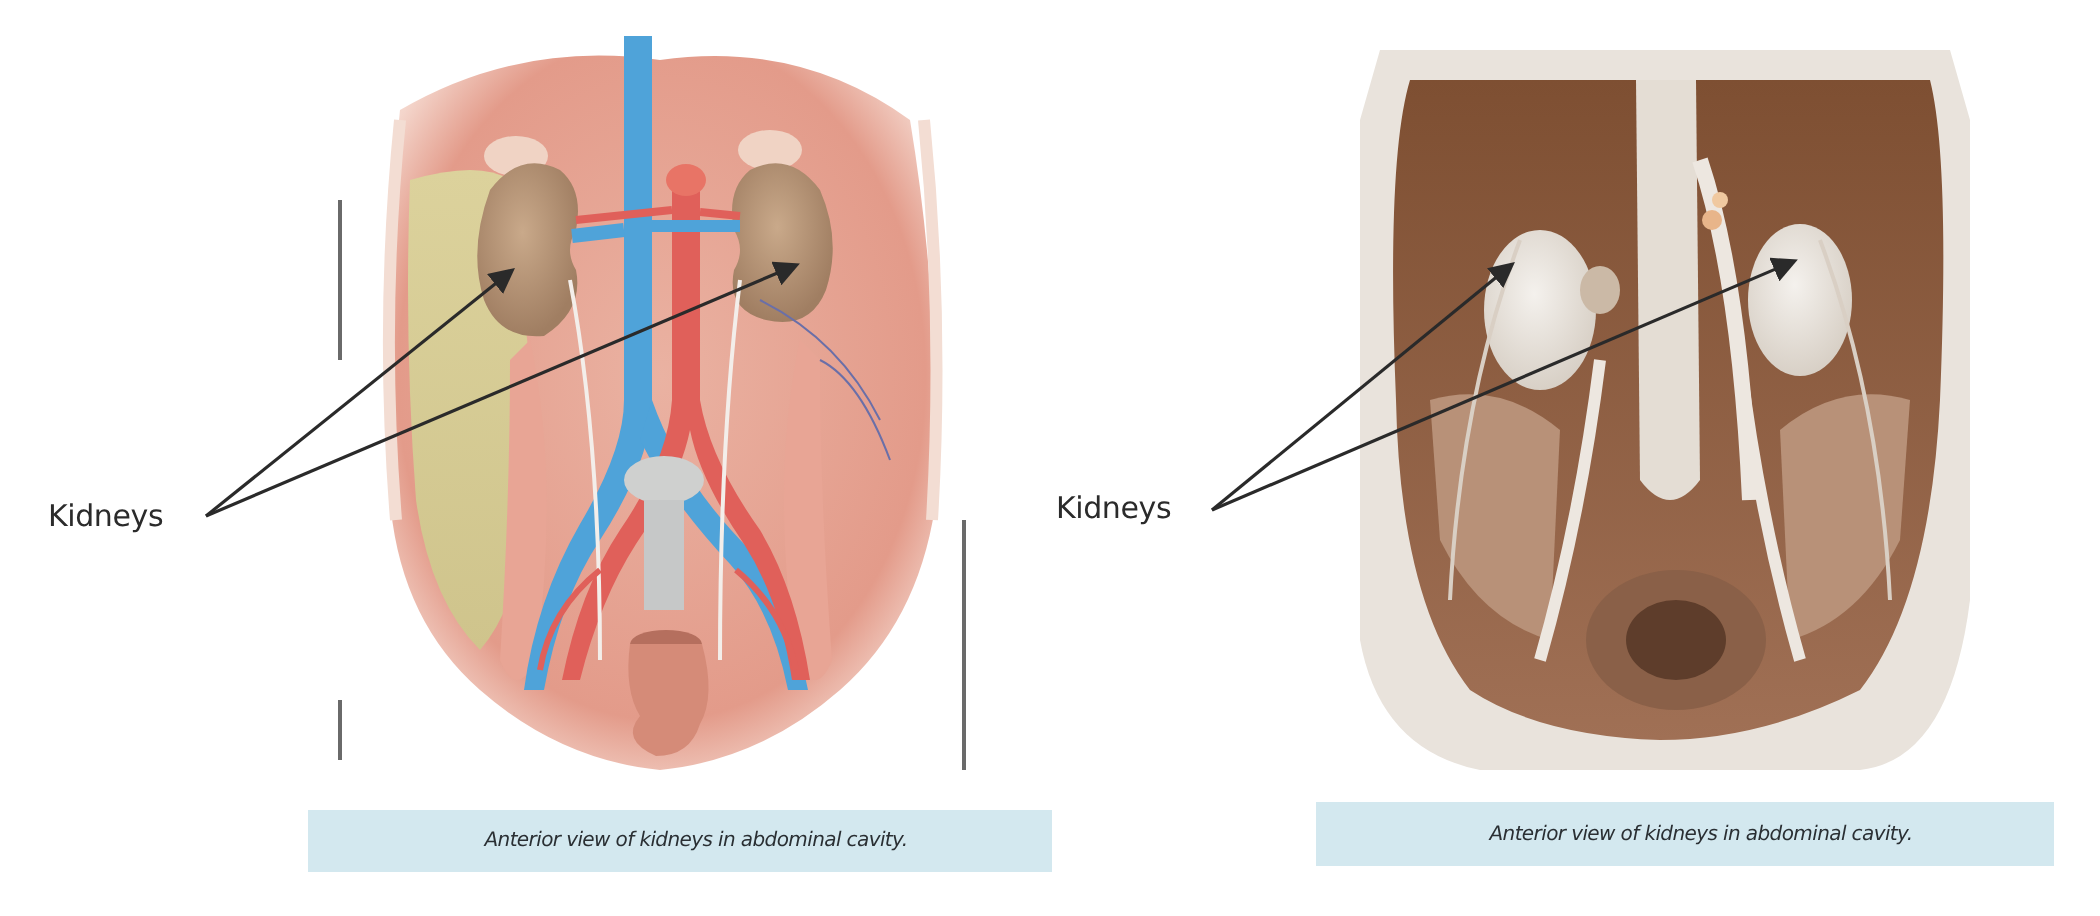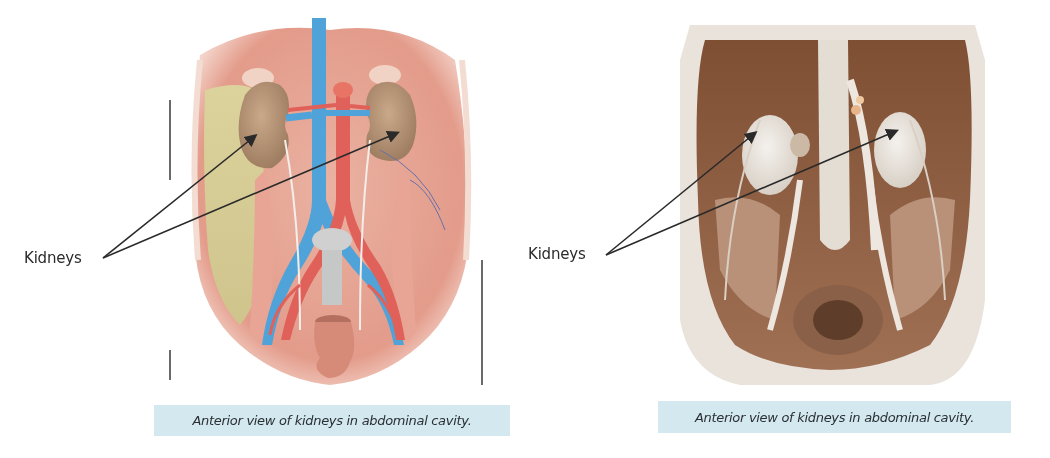--- a/index.html
+++ b/index.html
@@ -1,22 +1,22 @@
 <!DOCTYPE html>
 <html><head>
   <meta charset="utf-8">
   <style>
     html, body { margin: 0; padding: 0; background: #ffffff; }
     body { width: 1050px; height: 458px; position: relative; overflow: hidden;
       font-family: "DejaVu Sans", "Liberation Sans", sans-serif; }
     .figure { position: absolute; text-align: center; }
     .label { position: absolute; font-size: 15px; color: #2b2b2b; letter-spacing: -0.2px; }
     .caption { position: absolute; background: #d3e8ef; color: #2a2f33;
-      font-style: italic; font-size: 13px; display: flex; align-items: center; justify-content: center;
-      letter-spacing: -0.3px; white-space: nowrap; }
+      font-style: italic; font-size: 10px; display: flex; align-items: center; justify-content: center;
+      letter-spacing: -0.3px; white-space: nowrap; padding-left: 16px; }
     svg { display: block; }
     .frame-line { position: absolute; background: #6a6a6a; width: 2px; }
     .overlay { position: absolute; left: 0; top: 0; pointer-events: none; }
   </style>
 </head>
 <body>
 
 <div class="figure" style="left:0;top:0;width:520px;height:458px;">
 
   <div class="frame-line" style="left:169px;top:100px;height:80px;"></div>

